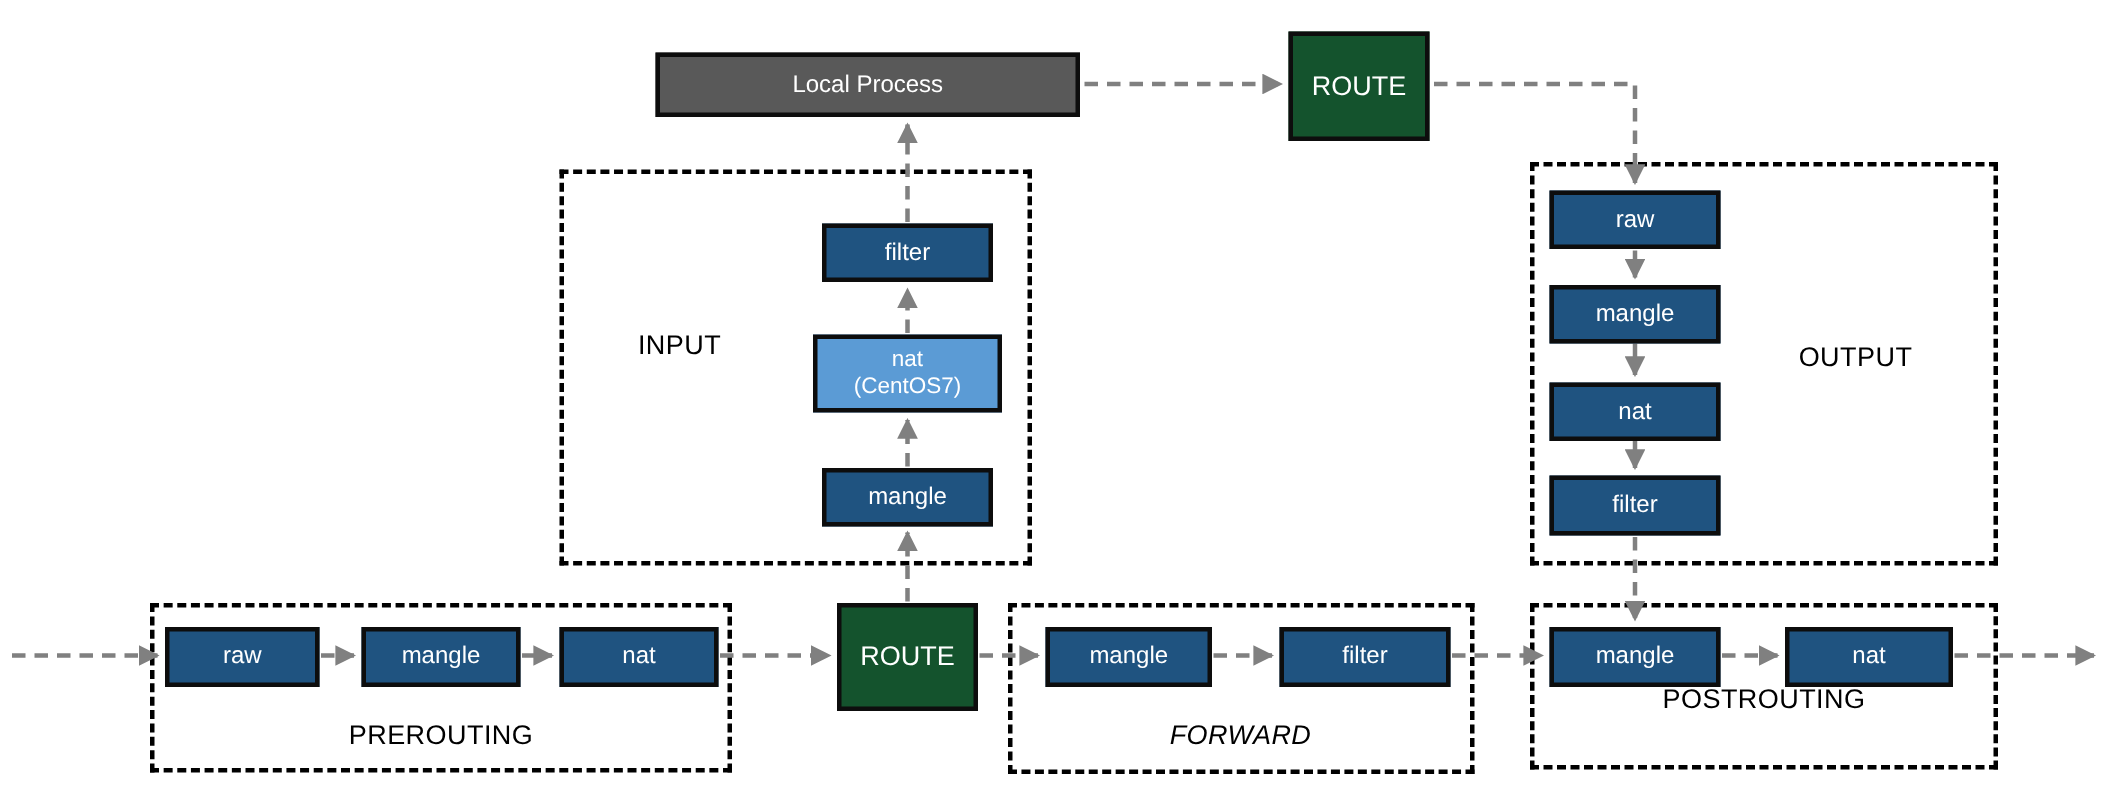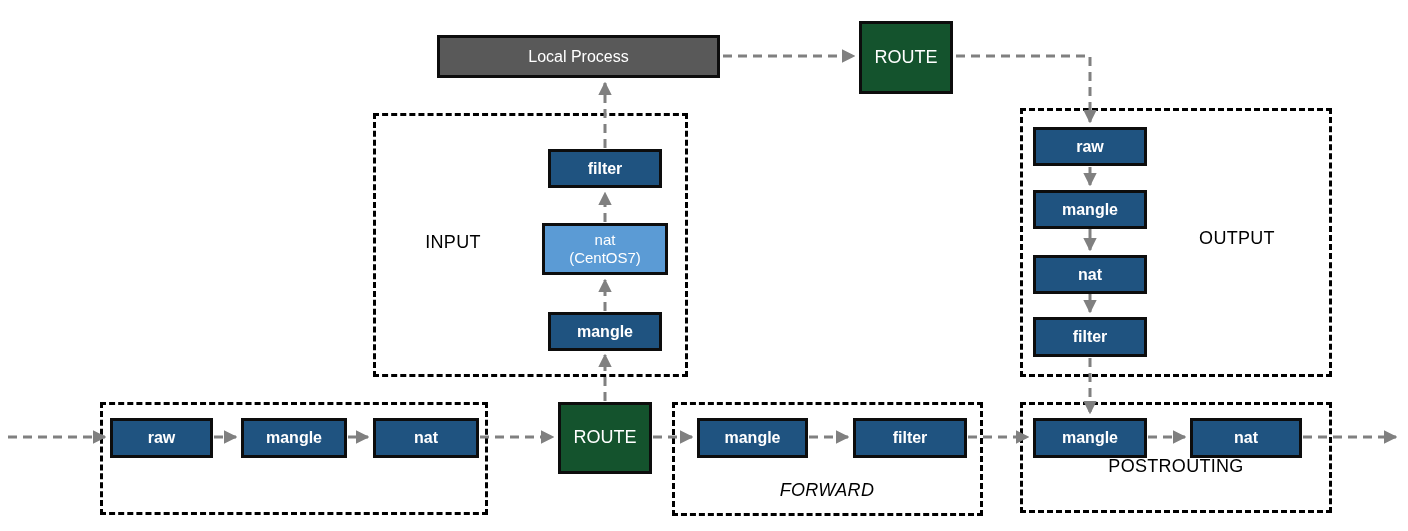--- a/index.html
+++ b/index.html
@@ -25,21 +25,21 @@
     position:absolute;
     box-sizing:border-box;
     border:3px solid #0d0d0d;
     display:flex;align-items:center;justify-content:center;
     color:#ffffff;
     font-size:16px;
     z-index:3;
     text-align:center;
     line-height:1.2;
   }
-  .blue{background:#1F5380;font-weight:bold;}
+  .blue{background:#1F5380;}
   .lightblue{background:#5B9BD5;font-size:15px;flex-direction:column;}
   .green{background:#14532d;font-size:18px;}
   .gray{background:#595959;}
   .chain-label{
     position:absolute;
     color:#000000;
     font-size:18px;
     text-align:center;
     z-index:3;
     letter-spacing:0.3px;
@@ -89,21 +89,21 @@
     </g>
   </svg>
 
   <div class="node gray" style="left:437px;top:35px;width:283px;height:43px;text-align:center;">
     <span>Local Process</span>
   </div>
   <div class="node green" style="left:859px;top:21px;width:94px;height:73px;">
     <span>ROUTE</span>
   </div>
 
-  <div class="chain-label" style="left:393px;top:232px;width:120px;">INPUT</div>
+  <div class="chain-label" style="left:393px;top:220px;width:120px;">INPUT</div>
   <div class="node blue" style="left:548px;top:149px;width:114px;height:39px;">
     <span>filter</span>
   </div>
   <div class="node lightblue" style="left:542px;top:223px;width:126px;height:52px;">
     <span>nat</span>
     <span>(CentOS7)</span>
   </div>
   <div class="node blue" style="left:548px;top:312px;width:114px;height:39px;">
     <span>mangle</span>
   </div>
@@ -115,20 +115,21 @@
   <div class="node blue" style="left:1033px;top:190px;width:114px;height:39px;">
     <span>mangle</span>
   </div>
   <div class="node blue" style="left:1033px;top:255px;width:114px;height:39px;">
     <span>nat</span>
   </div>
   <div class="node blue" style="left:1033px;top:317px;width:114px;height:40px;">
     <span>filter</span>
   </div>
 
+  <div class="chain-label" style="left:219px;top:480px;width:150px;">PREROUTING</div>
   <div class="node blue" style="left:110px;top:418px;width:103px;height:40px;">
     <span>raw</span>
   </div>
   <div class="node blue" style="left:241px;top:418px;width:106px;height:40px;">
     <span>mangle</span>
   </div>
   <div class="node blue" style="left:373px;top:418px;width:106px;height:40px;">
     <span>nat</span>
   </div>
 

